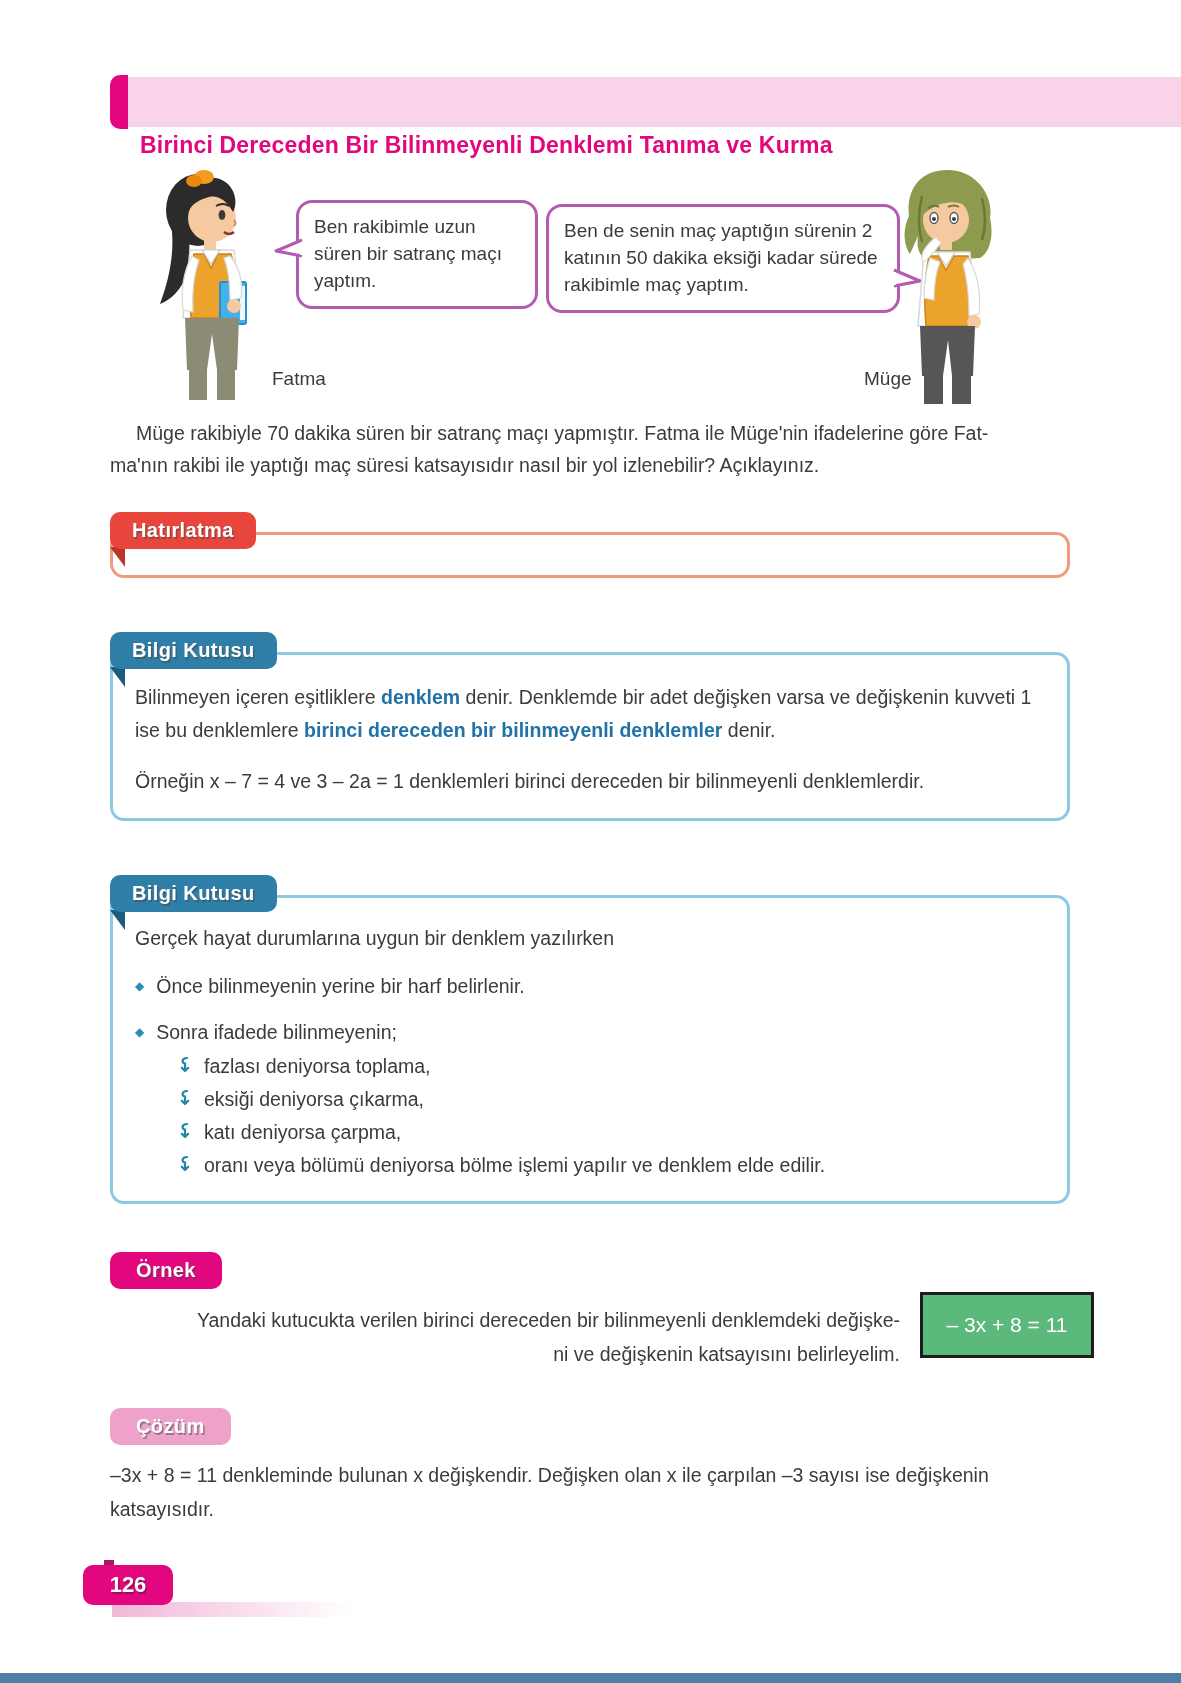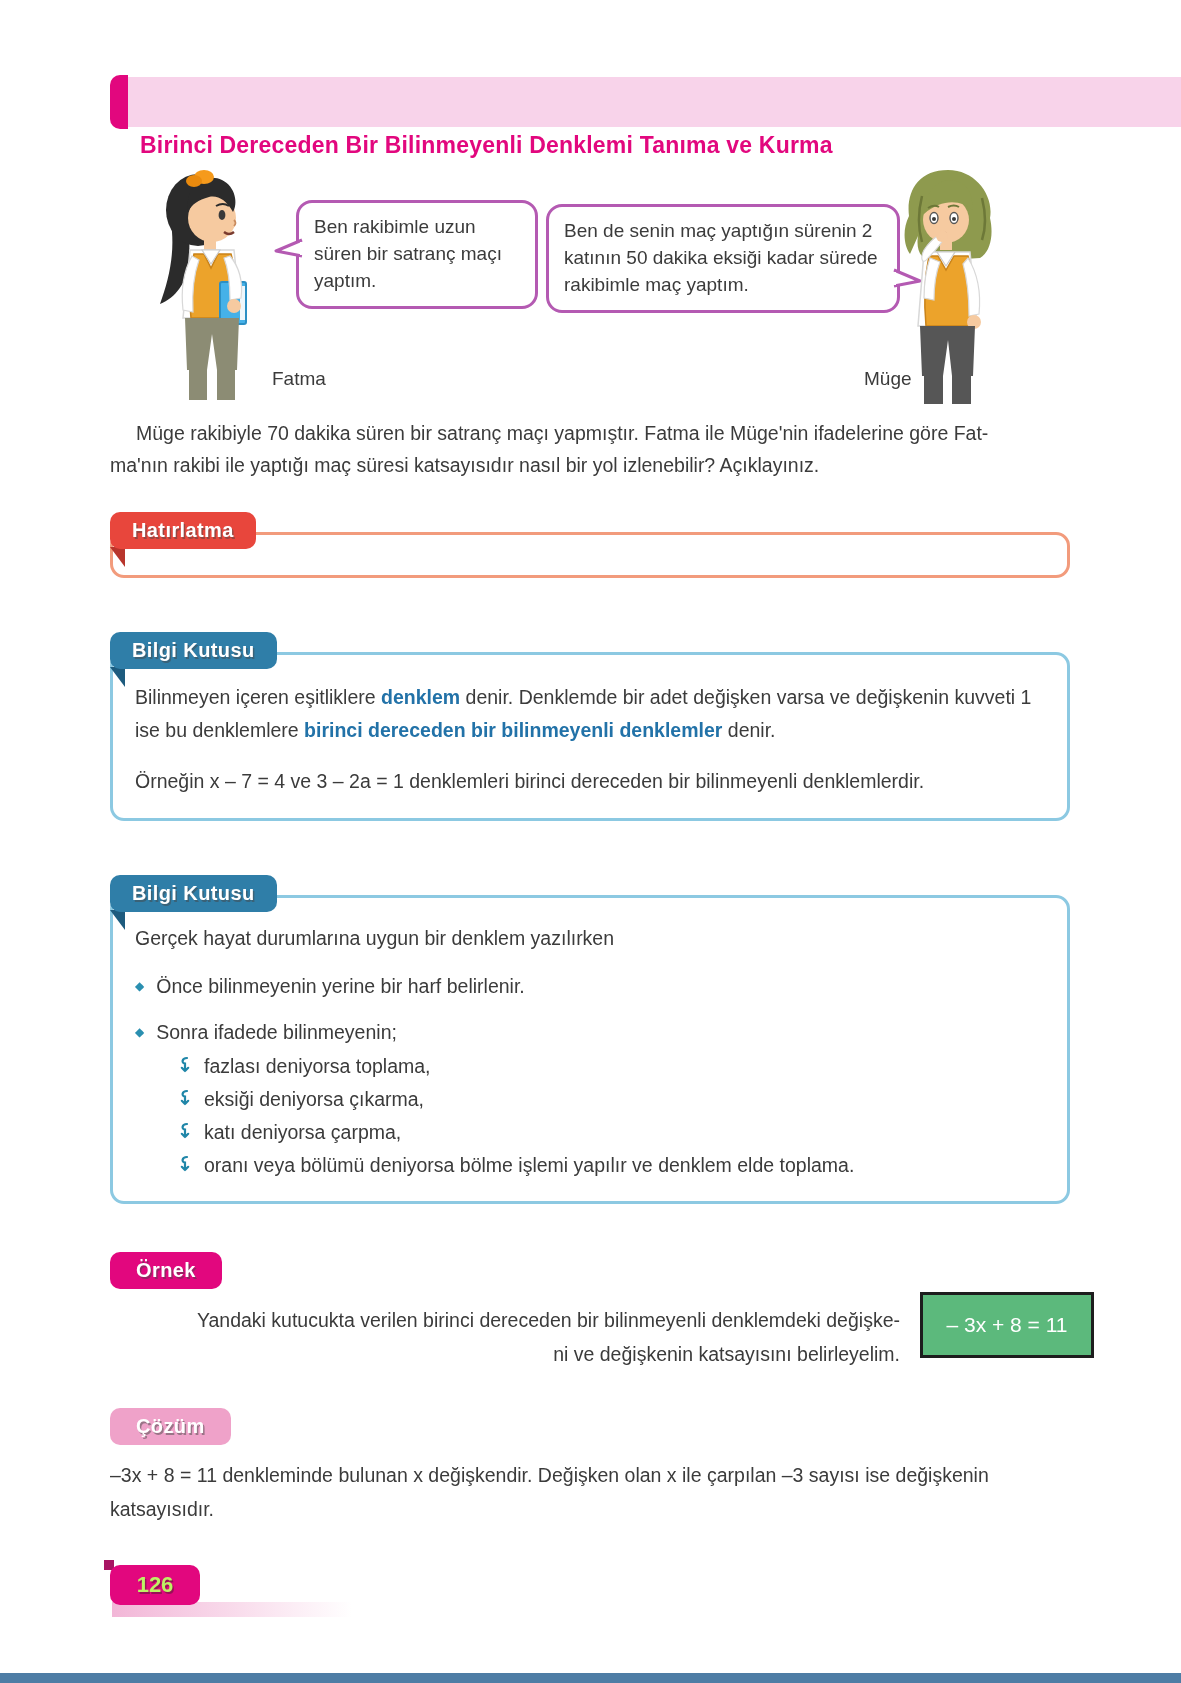--- a/index.html
+++ b/index.html
@@ -73,22 +73,22 @@
 
   .example-text { position:absolute; top:1303px; left:110px; width:790px; margin:0;
     font-size:19.5px; line-height:1.75;text-align:right; }
   .equation-box { position:absolute; top:1292px; left:920px; width:168px; height:60px;
     background:var(--eq-green); border:3px solid #1d1d1d; color:#fff;
     display:flex; align-items:center; justify-content:center; font-size:21px; }
   .solution-text { position:absolute; top:1458px; left:110px; width:968px; margin:0;
     font-size:19.5px; line-height:1.75; }
 
   
-  .page-badge { position:absolute; top:1565px; left:110px; width:90px; height:40px;
-    background:var(--accent); border-radius:10px; color:#bef264; display:flex;
+  .page-badge { position:absolute; top:1565px; left:83px; width:90px; height:40px;
+    background:var(--accent); border-radius:10px; color:#ffffff; display:flex;
     align-items:center; justify-content:center; font-size:22px; font-weight:bold;
     text-shadow:1.5px 1.5px 0 rgba(120,20,70,.7); z-index:2; }
   .page-badge-notch { position:absolute; top:1560px; left:104px; width:10px; height:10px;
     background:#a81563; z-index:1; }
   .page-badge-fade { position:absolute; top:1602px; left:112px; width:240px; height:15px;
     background:linear-gradient(to right, #f2b6d7, rgba(255,255,255,0)); z-index:1; }
 
   .bottom-bar { position:absolute; left:0; right:0; bottom:0; height:10px; background:var(--bottom-bar); }
 </style>
 </head>
@@ -218,21 +218,21 @@
     <div class="bullet-row sub">
       <svg class="pin-icon" width="15" height="18" viewBox="0 0 15 18">
           <path d="M10,2 C4.5,2 4.5,7.5 8,7.5 L8,15 M8,15 L4.8,11.8 M8,15 L11.2,11.8" stroke="#1f86a8" stroke-width="2.2" fill="none" stroke-linecap="round"></path>
         </svg>
       <span>katı deniyorsa çarpma,</span>
     </div>
     <div class="bullet-row sub">
       <svg class="pin-icon" width="15" height="18" viewBox="0 0 15 18">
           <path d="M10,2 C4.5,2 4.5,7.5 8,7.5 L8,15 M8,15 L4.8,11.8 M8,15 L11.2,11.8" stroke="#1f86a8" stroke-width="2.2" fill="none" stroke-linecap="round"></path>
         </svg>
-      <span>oranı veya bölümü deniyorsa bölme işlemi yapılır ve denklem elde toplama.</span>
+      <span>oranı veya bölümü deniyorsa bölme işlemi yapılır ve denklem elde edilir.</span>
     </div>
   </div>
 
   <div class="badge badge-example">Örnek</div>
   <p class="example-text"><span>Yandaki kutucukta verilen birinci dereceden bir bilinmeyenli denklemdeki değişke-</span><br><span>ni ve değişkenin katsayısını belirleyelim.</span></p>
   <div class="equation-box">– 3x + 8 = 11</div>
 
   <div class="badge badge-solution">Çözüm</div>
   <p class="solution-text"><span>–3x + 8 = 11 denkleminde bulunan x değişkendir. Değişken olan x ile çarpılan –3 sayısı ise değişkenin</span><br><span>katsayısıdır.</span></p>
 

